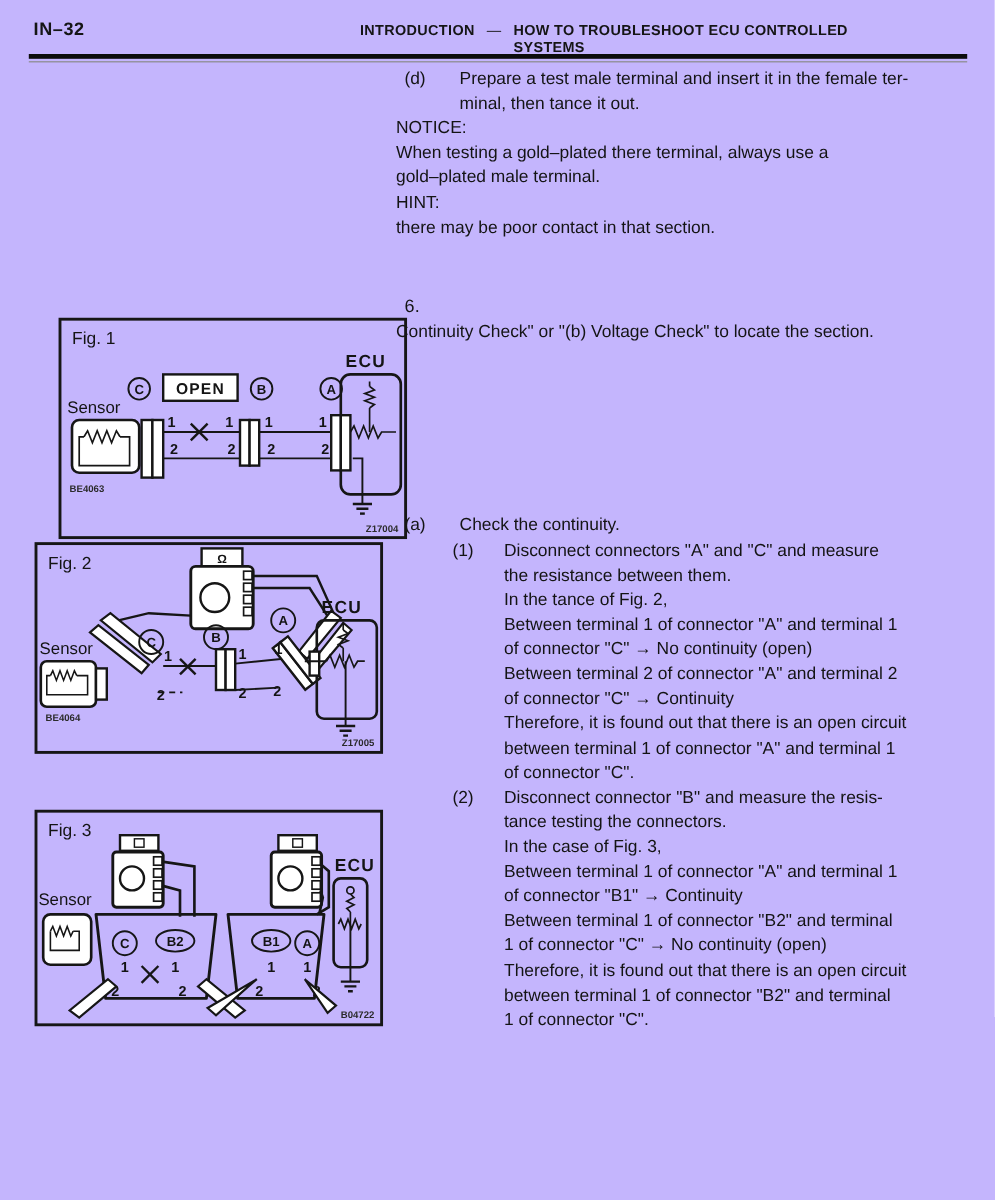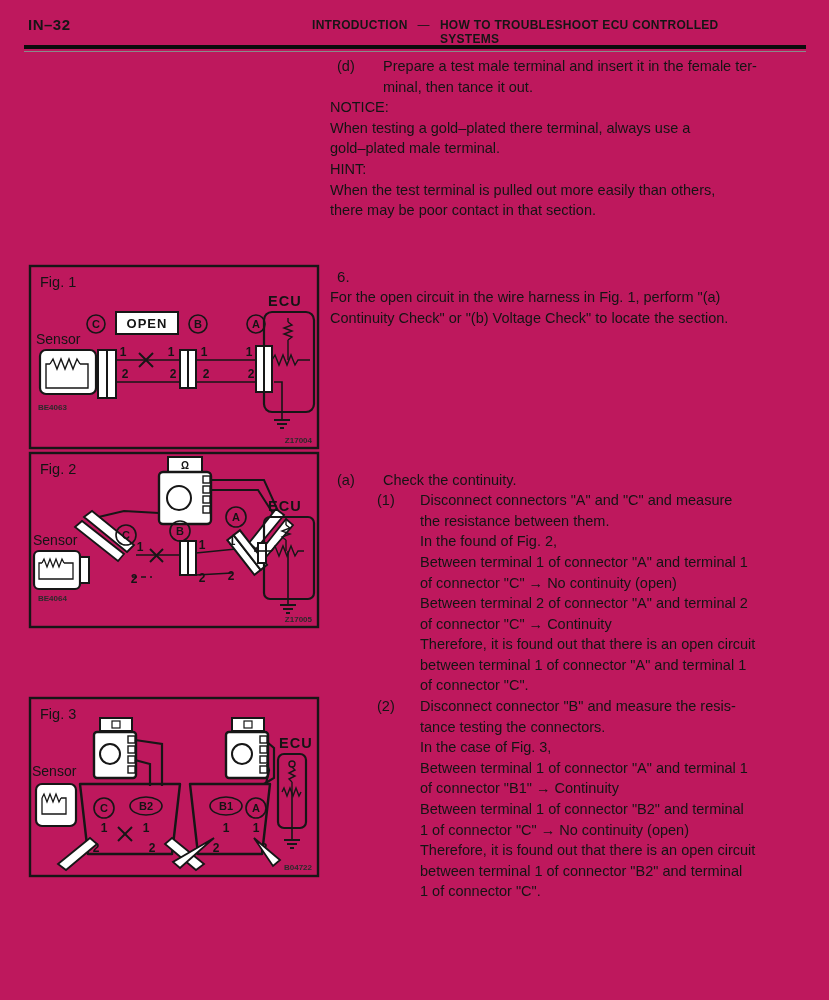--- a/index.html
+++ b/index.html
@@ -1,20 +1,20 @@
 <!DOCTYPE html>
 <html><head>
 <meta charset="utf-8">
 <style>
   html,body{margin:0;padding:0;background:#ffffff;}
-  .page{position:relative;width:829px;height:1000px;background:#be185d;color:#151515;
+  .page{position:relative;width:829px;height:1000px;background:#c4b5fd;color:#151515;
         font-family:"Liberation Sans",sans-serif;overflow:hidden;}
   
   .pageno{position:absolute;left:28px;top:16px;font-size:15px;font-weight:700;letter-spacing:.5px;}
-  .hdr{position:absolute;left:300px;top:18px;display:flex;gap:10px;font-size:12px;font-weight:700;letter-spacing:.3px;margin-left:12px;}
+  .hdr{position:absolute;left:300px;top:18px;display:flex;gap:10px;font-size:12px;font-weight:700;letter-spacing:.3px;}
   .hdr .sep{font-weight:400;}
   .hdr .t2{line-height:14px;}
   .rule{position:absolute;left:24px;top:45px;width:782px;height:4px;background:#0c0c0c;}
   .rule2{position:absolute;left:24px;top:51px;width:782px;height:1px;background:#8a8a8a;}
   
   .col{position:absolute;left:330px;top:56px;width:482px;font-size:14.5px;line-height:20.6px;color:#141414;}
   .hang{display:flex;}
   .hang>.lbl{flex:none;width:53px;padding-left:7px;box-sizing:border-box;}
   .hang2{display:flex;}
   .hang2>.lbl2{flex:none;width:43px;margin-left:47px;}
@@ -63,42 +63,40 @@
           <div>minal, then tance it out.</div>
         </div>
     </div>
     <div class="bold">NOTICE:</div>
     <div class="bold">
         <div>When testing a gold–plated there terminal, always use a</div>
         <div>gold–plated male terminal.</div>
       </div>
     <div>HINT:</div>
     <div>
-        <div>When the test terminal is pulled out more easily than others,</div>
         <div>there may be poor contact in that section.</div>
       </div>
 
     <div class="hang mt-sec6 bold headline">
       <span class="lbl">6.</span>
     </div>
     <div>
-        <div>For the open circuit in the wire harness in Fig. 1, perform "(a)</div>
         <div>Continuity Check" or "(b) Voltage Check" to locate the section.</div>
       </div>
 
     <div class="hang mt-a">
       <span class="lbl">(a)</span>
       <div class="body">Check the continuity.</div>
     </div>
     <div class="hang2">
       <span class="lbl2">(1)</span>
       <div class="body">
           <div>Disconnect connectors "A" and "C" and measure</div>
           <div>the resistance between them.</div>
-          <div>In the found of Fig. 2,</div>
+          <div>In the tance of Fig. 2,</div>
           <div>Between terminal 1 of connector "A" and terminal 1</div>
           <div>of connector "C" → No continuity (open)</div>
           <div>Between terminal 2 of connector "A" and terminal 2</div>
           <div>of connector "C" → Continuity</div>
           <div>Therefore, it is found out that there is an open circuit</div>
           <div>between terminal 1 of connector "A" and terminal 1</div>
           <div>of connector "C".</div>
         </div>
     </div>
     <div class="hang2">
@@ -111,21 +109,21 @@
           <div>of connector "B1" → Continuity</div>
           <div>Between terminal 1 of connector "B2" and terminal</div>
           <div>1 of connector "C" → No continuity (open)</div>
           <div>Therefore, it is found out that there is an open circuit</div>
           <div>between terminal 1 of connector "B2" and terminal</div>
           <div>1 of connector "C".</div>
         </div>
     </div>
   </div>
 
-  <div class="fig" style="top:264px;">
+  <div class="fig" style="top:264px;margin-left:20px;">
     <svg width="292" height="186" viewBox="0 0 292 186">
       <rect class="shape" x="2" y="2" width="288" height="182" stroke-width="2.4"></rect>
       <text class="figtitle" x="12" y="23">Fig. 1</text>
       <text class="ecul" x="240" y="42">ECU</text>
       <text class="senl" x="8" y="80">Sensor</text>
 
       <g>
         <line class="shape" x1="88" y1="96" x2="232" y2="96" stroke-width="1.6"></line>
         <line class="shape" x1="88" y1="118" x2="232" y2="118" stroke-width="1.6"></line>
         <g>
@@ -288,21 +286,21 @@
         <text class="tnum" x="106" y="132" text-anchor="middle">2</text>
         <text class="tnum" x="174" y="131" text-anchor="middle">2</text>
         <text class="tnum" x="203" y="129" text-anchor="middle">2</text>
       </g>
 
       <text class="code" x="10" y="150">BE4064</text>
       <text class="code" x="284" y="171" text-anchor="end">Z17005</text>
     </svg>
   </div>
 
-  <div class="fig" style="top:696px;">
+  <div class="fig" style="top:674px;">
     <svg width="292" height="182" viewBox="0 0 292 182">
       <rect class="shape" x="2" y="2" width="288" height="178" stroke-width="2.4"></rect>
       <text class="figtitle" x="12" y="23">Fig. 3</text>
 
       <g>
         <text class="senl" x="4" y="80">Sensor</text>
         <rect class="white" x="8" y="88" width="40" height="42" rx="6" stroke-width="2.2"></rect>
         <path class="shape" stroke-width="1.3" d="M14,102 l2,-4 l3,8 l3,-8 l3,8 l3,-8 l3,8 l2,-4"></path>
         <path class="shape" stroke-width="1.3" d="M14,102 L14,118 L38,118 L38,102 L33,102"></path>
       </g>

